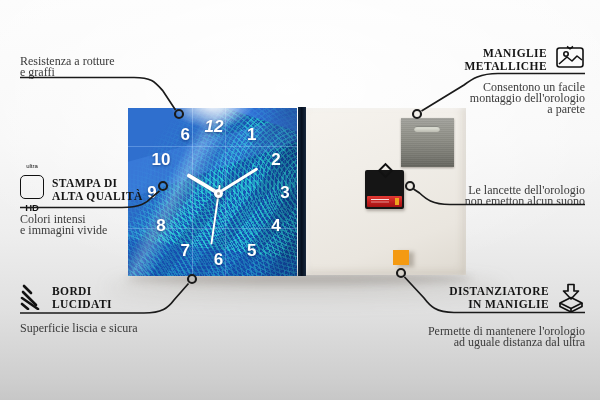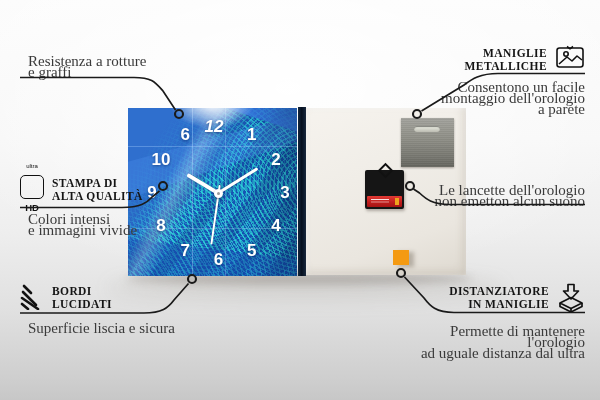--- a/index.html
+++ b/index.html
@@ -6,21 +6,21 @@
   #canvas{position:relative;width:600px;height:400px;overflow:hidden;
     background:
       radial-gradient(95% 75% at 48% 22%, rgba(255,255,255,.95) 0%, rgba(255,255,255,0) 65%),
       linear-gradient(180deg,#fcfcfc 0%,#f7f7f7 35%,#eeeeee 58%,#e0e0e0 78%,#cecece 95%,#c7c7c7 100%);
     font-family:"Liberation Serif",serif;}
   .callout{position:absolute;width:175px;}
   .head{display:flex;gap:8px;align-items:flex-start;}
   .callout.right .head{justify-content:flex-end;}
   .title{font-weight:bold;font-size:11.5px;line-height:13px;letter-spacing:.4px;color:#151515;white-space:pre-line;padding-top:2px;}
   .callout.right .title{text-align:right;}
-  .sub{font-size:15px;line-height:11px;color:#3a3a3a;white-space:pre-line;margin-left:8px;}
+  .sub{font-size:12px;line-height:11px;color:#3a3a3a;white-space:pre-line;}
   .callout.right .sub{text-align:right;}
   .iconbox{flex:0 0 auto;}
   .uhd{width:22px;height:22px;border:1.5px solid #111;border-radius:5px;display:flex;flex-direction:column;align-items:center;justify-content:center;font-family:"Liberation Sans",sans-serif;color:#111;gap:34px;}
   .uhd .u{font-size:6px;line-height:6px;}
   .uhd .h{font-size:9.5px;line-height:9px;font-weight:bold;}
   #glass{position:absolute;left:128px;top:108px;width:169px;height:168px;overflow:hidden;
     background:linear-gradient(115deg,#3b82e0 0%,#2a6dd2 40%,#1b59bb 75%,#124aa4 100%);
     box-shadow:inset 0 0 20px rgba(0,18,55,.3);}
   .layer{position:absolute;inset:0;}
   #glassedge{position:absolute;left:298px;top:107px;width:8px;height:169px;

